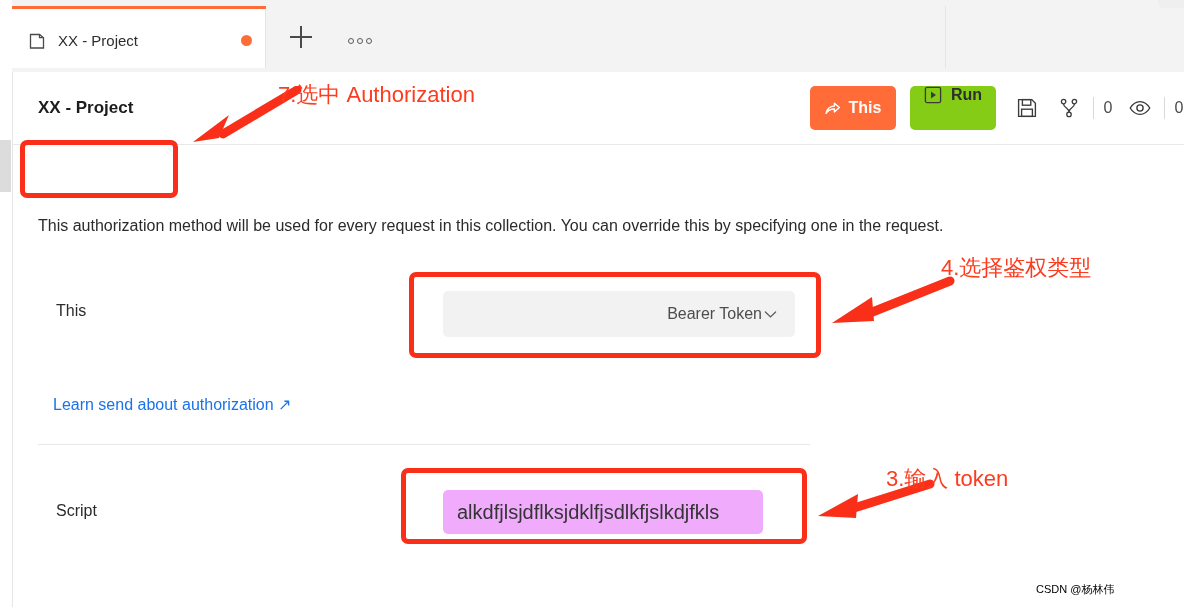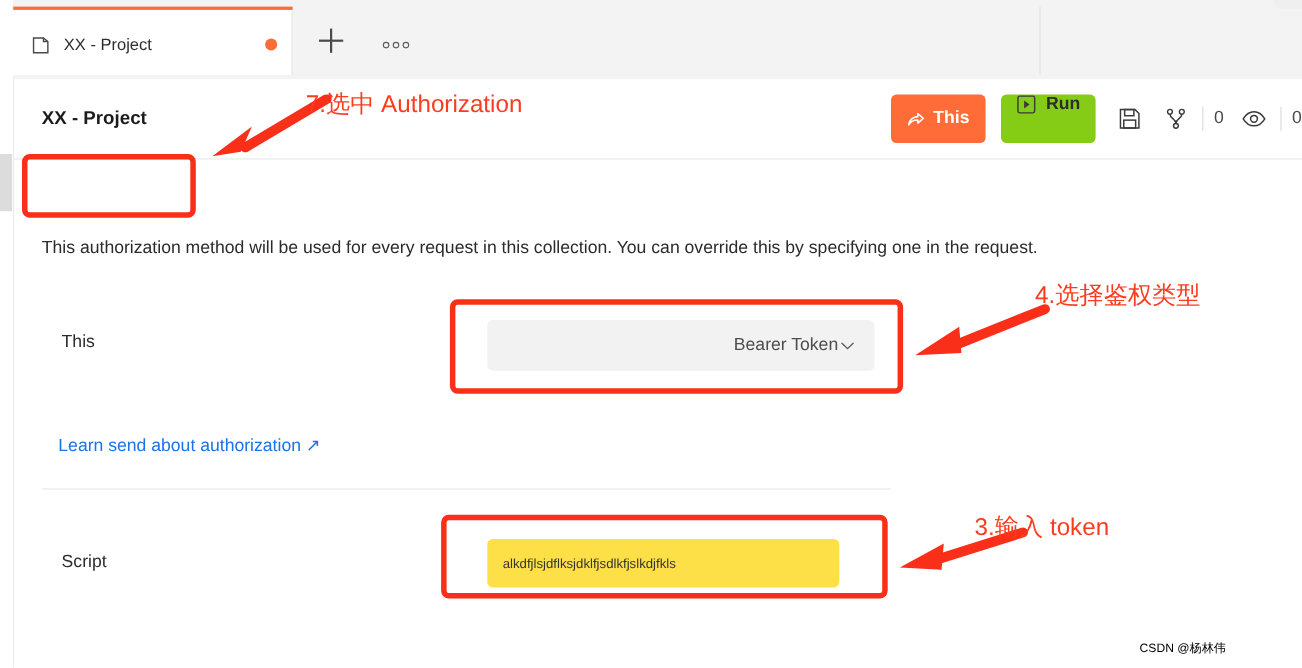--- a/index.html
+++ b/index.html
@@ -306,27 +306,27 @@
   .divider {
     position: absolute;
     left: 25px; top: 372px;
     width: 772px; height: 1px;
     background: #e8e8e8;
   }
   .token-input {
     position: absolute;
     left: 430px; top: 418px;
     width: 320px; height: 44px;
-    background: #fde047;
+    background: #f0abfc;
     border-radius: 5px;
     display: flex;
     align-items: center;
     padding: 0 14px;
     box-sizing: border-box;
-    font-size: 12px;
+    font-size: 20px;
     color: #343434;
     cursor: text;
   }
 
   
   .anno-box {
     position: absolute;
     border: 5px solid #f92f19;
     border-radius: 7px;
     box-sizing: border-box;

